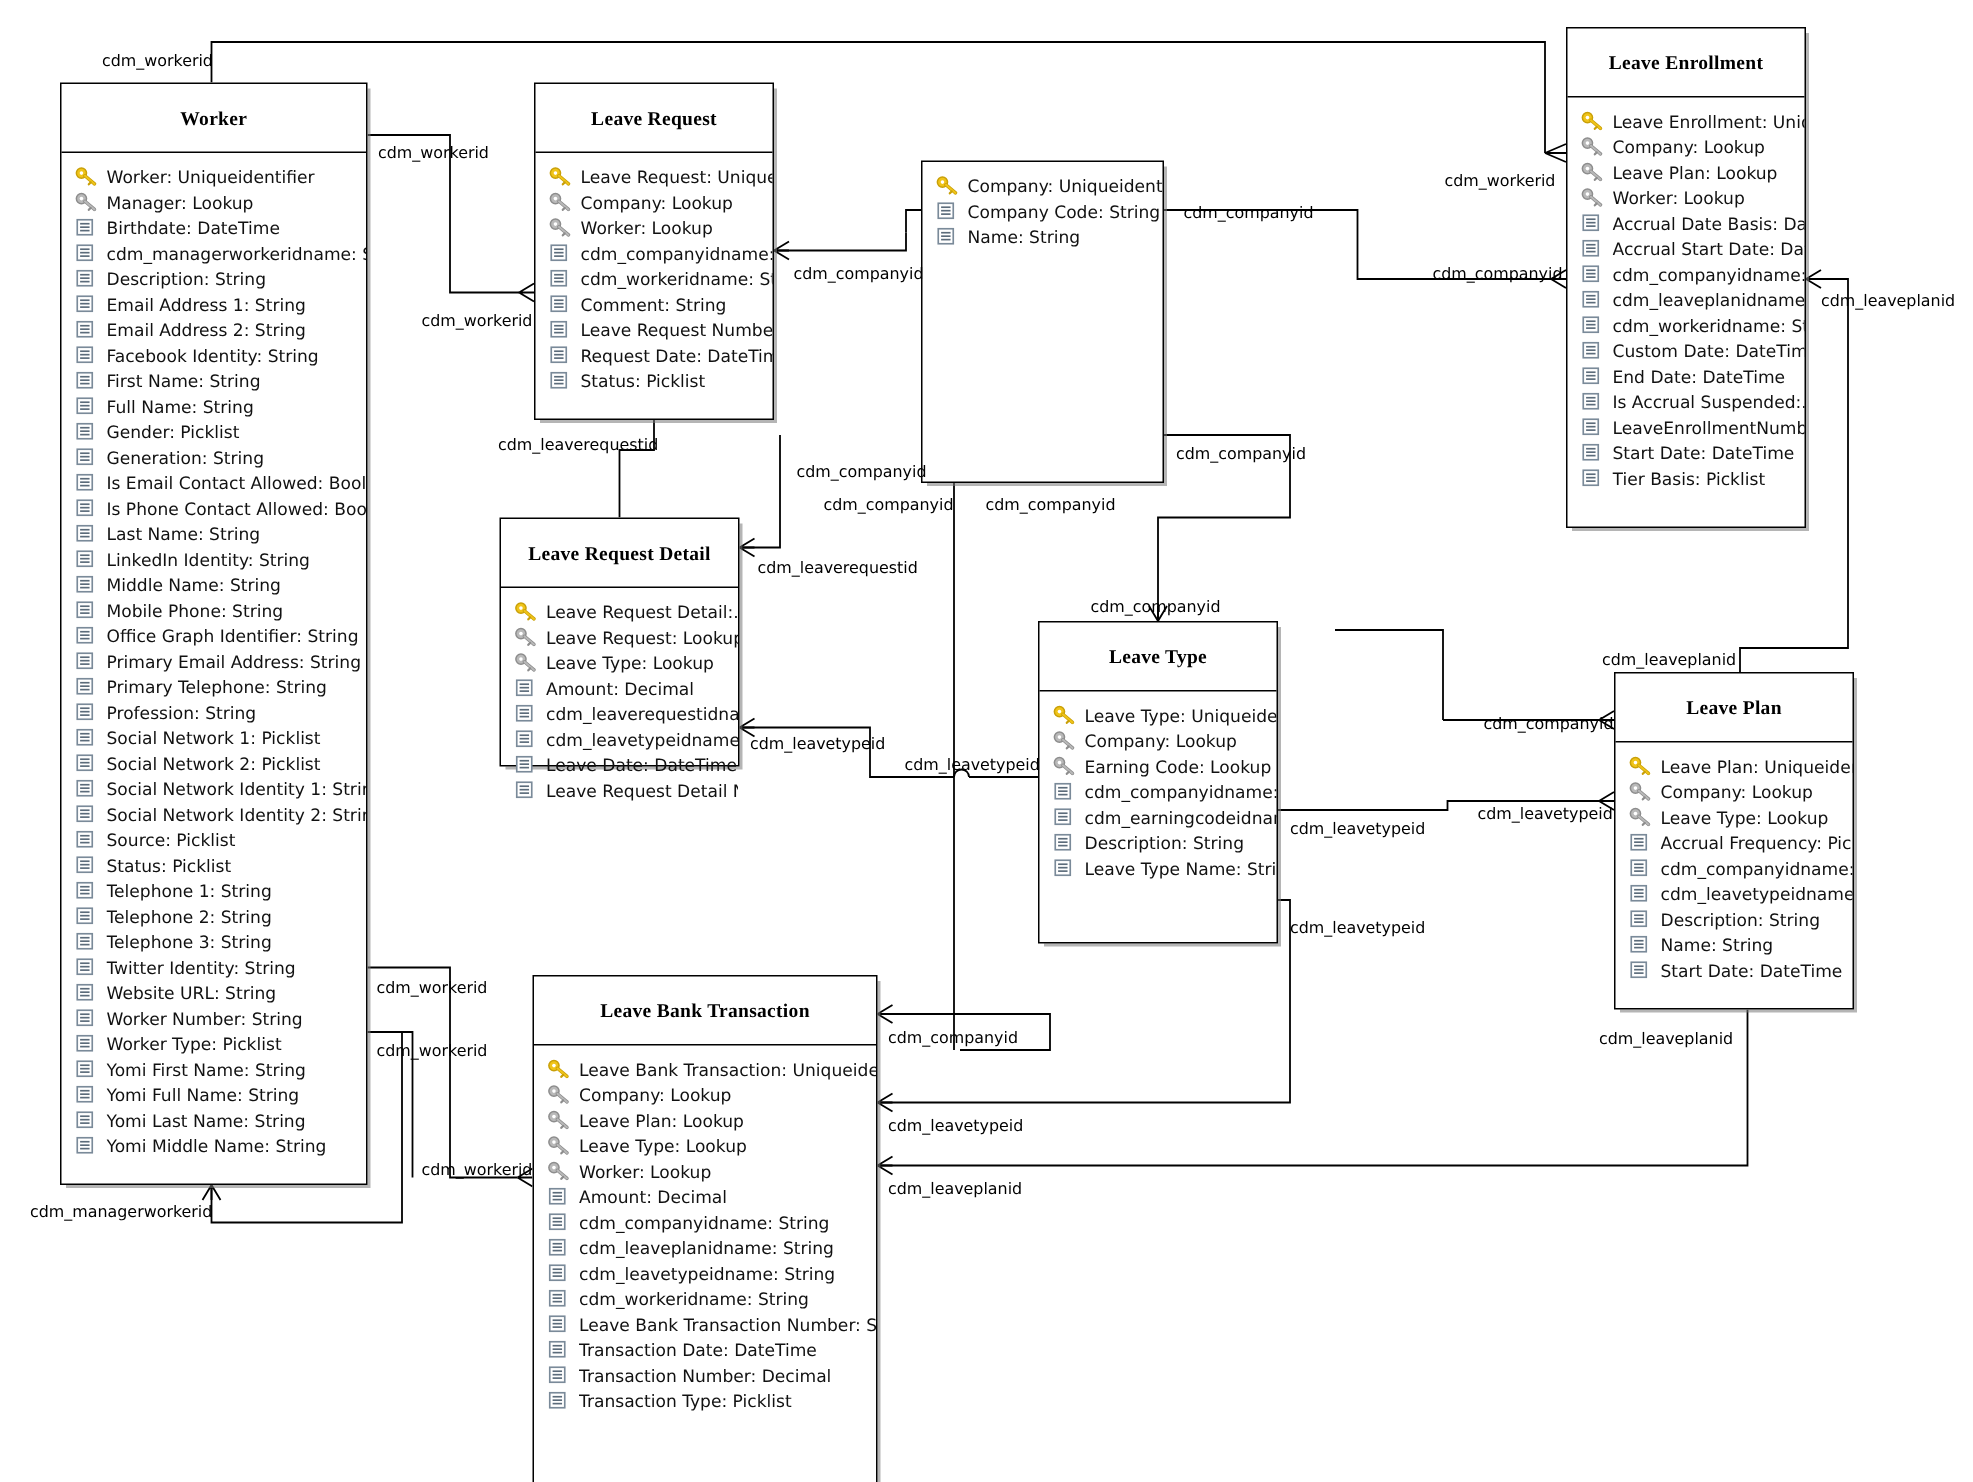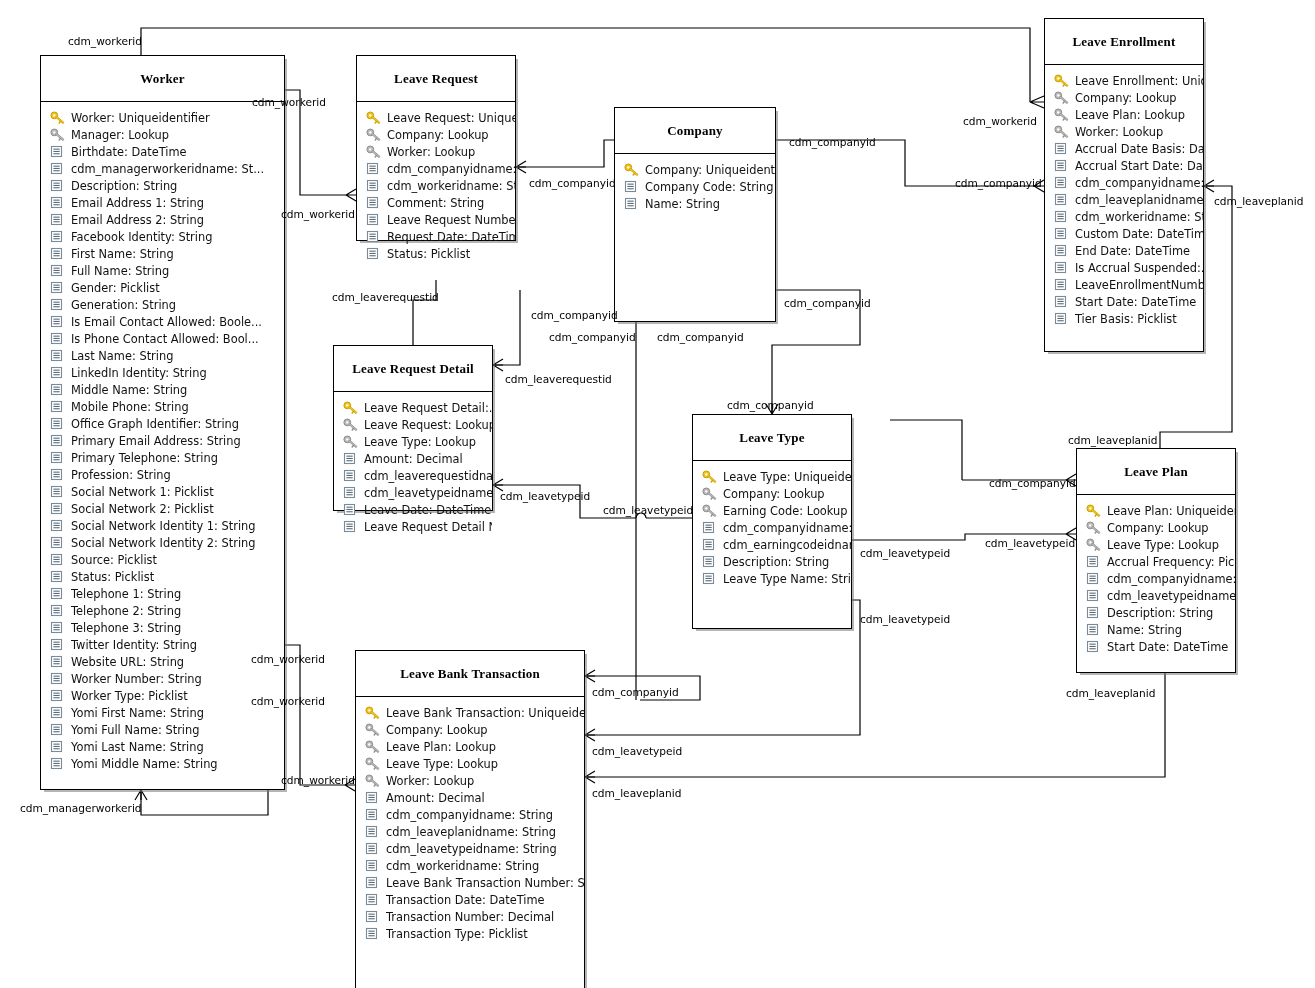--- a/index.html
+++ b/index.html
@@ -86,21 +86,21 @@
       <path d="M245,688 L275,688 L275,785"></path>
       <path d="M345,785 L355,779 M345,785 L355,785 M345,785 L355,791"></path>
 
       <path d="M141,790 L141,815 L268,815 L268,688 L245,688"></path>
       <path d="M141,790 L135,800 M141,790 L141,800 M141,790 L147,800"></path>
 
     </g>
   </svg>
 
   <div id="entity-layer">
-      <div class="entity" style="left: 40px; top: 55px; width: 245px; height: 735px;">
+      <div class="entity" style="left: 40px; top: 55px; width: 205px; height: 735px;">
         <div class="ent-title">Worker</div>
         <div class="ent-body">
           <div class="attr">
             <span class="ico pk">
               <svg width="15" height="13" viewBox="0 0 15 13">
                 <circle cx="4.3" cy="4.4" r="3.4" fill="#f0c419" stroke="#c9a008" stroke-width="1"></circle>
                 <circle cx="4.3" cy="4.4" r="1.2" fill="#ffffff"></circle>
                 <path d="M6.6 6.2 L13 11.6" stroke="#c9a008" stroke-width="2.3" stroke-linecap="round"></path>
                 <path d="M6.6 6.2 L13 11.6" stroke="#f0c419" stroke-width="1.3" stroke-linecap="round"></path>
                 <path d="M10.4 10.6 L9.2 11.9" stroke="#c9a008" stroke-width="1.5" stroke-linecap="round"></path>
@@ -522,21 +522,21 @@
                 <rect x="1.5" y="1.5" width="10" height="10" fill="#ffffff" stroke="#7a8a99" stroke-width="1.1"></rect>
                 <rect x="3.4" y="3.6" width="6.3" height="1.1" fill="#5b6b7a"></rect>
                 <rect x="3.4" y="5.9" width="6.3" height="1.1" fill="#5b6b7a"></rect>
                 <rect x="3.4" y="8.2" width="6.3" height="1.1" fill="#5b6b7a"></rect>
               </svg>
             </span>
             <span class="lbl">Yomi Middle Name: String</span>
           </div>
         </div>
       </div>
-      <div class="entity" style="left: 356px; top: 55px; width: 160px; height: 186px;">
+      <div class="entity" style="left: 356px; top: 55px; width: 160px; height: 225px;">
         <div class="ent-title">Leave Request</div>
         <div class="ent-body">
           <div class="attr">
             <span class="ico pk">
               <svg width="15" height="13" viewBox="0 0 15 13">
                 <circle cx="4.3" cy="4.4" r="3.4" fill="#f0c419" stroke="#c9a008" stroke-width="1"></circle>
                 <circle cx="4.3" cy="4.4" r="1.2" fill="#ffffff"></circle>
                 <path d="M6.6 6.2 L13 11.6" stroke="#c9a008" stroke-width="2.3" stroke-linecap="round"></path>
                 <path d="M6.6 6.2 L13 11.6" stroke="#f0c419" stroke-width="1.3" stroke-linecap="round"></path>
                 <path d="M10.4 10.6 L9.2 11.9" stroke="#c9a008" stroke-width="1.5" stroke-linecap="round"></path>
@@ -630,21 +630,20 @@
                 <rect x="3.4" y="3.6" width="6.3" height="1.1" fill="#5b6b7a"></rect>
                 <rect x="3.4" y="5.9" width="6.3" height="1.1" fill="#5b6b7a"></rect>
                 <rect x="3.4" y="8.2" width="6.3" height="1.1" fill="#5b6b7a"></rect>
               </svg>
             </span>
             <span class="lbl">Status: Picklist</span>
           </div>
         </div>
       </div>
       <div class="entity" style="left: 614px; top: 107px; width: 162px; height: 215px;">
-        <div class="ent-title">Company</div>
         <div class="ent-body">
           <div class="attr">
             <span class="ico pk">
               <svg width="15" height="13" viewBox="0 0 15 13">
                 <circle cx="4.3" cy="4.4" r="3.4" fill="#f0c419" stroke="#c9a008" stroke-width="1"></circle>
                 <circle cx="4.3" cy="4.4" r="1.2" fill="#ffffff"></circle>
                 <path d="M6.6 6.2 L13 11.6" stroke="#c9a008" stroke-width="2.3" stroke-linecap="round"></path>
                 <path d="M6.6 6.2 L13 11.6" stroke="#f0c419" stroke-width="1.3" stroke-linecap="round"></path>
                 <path d="M10.4 10.6 L9.2 11.9" stroke="#c9a008" stroke-width="1.5" stroke-linecap="round"></path>
               </svg>

